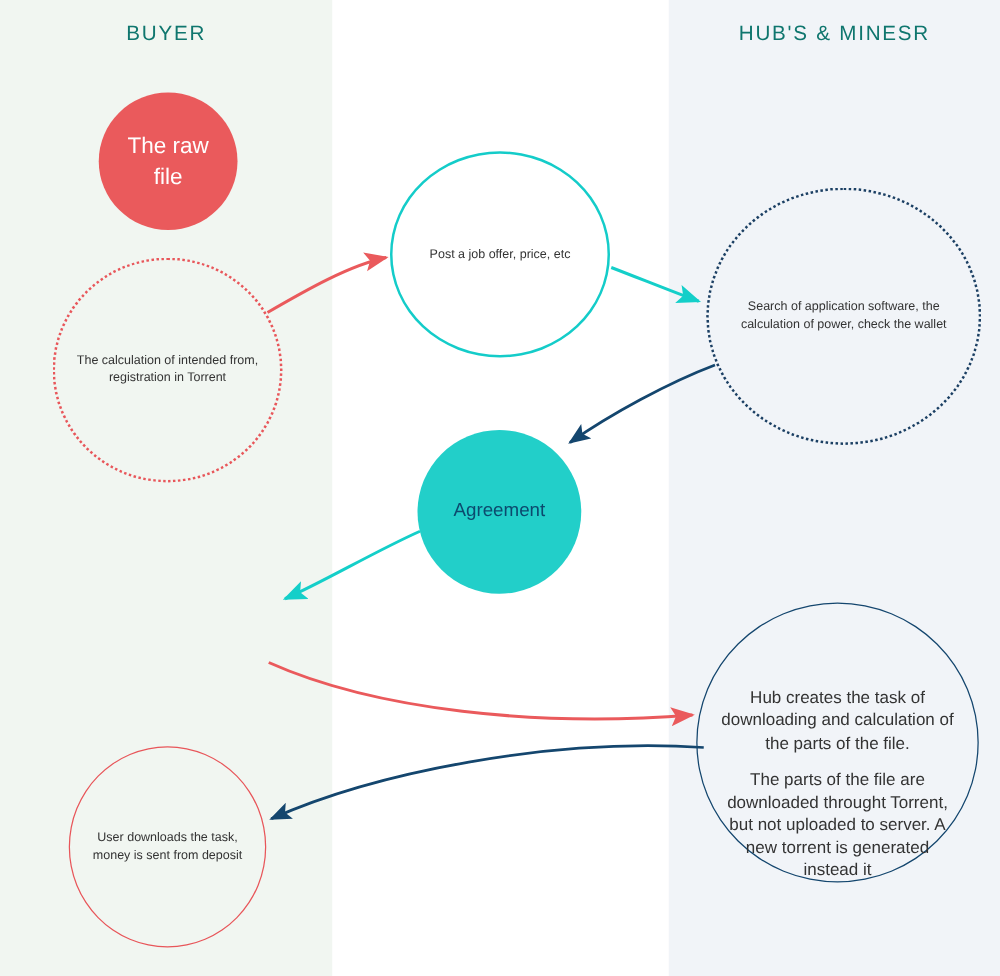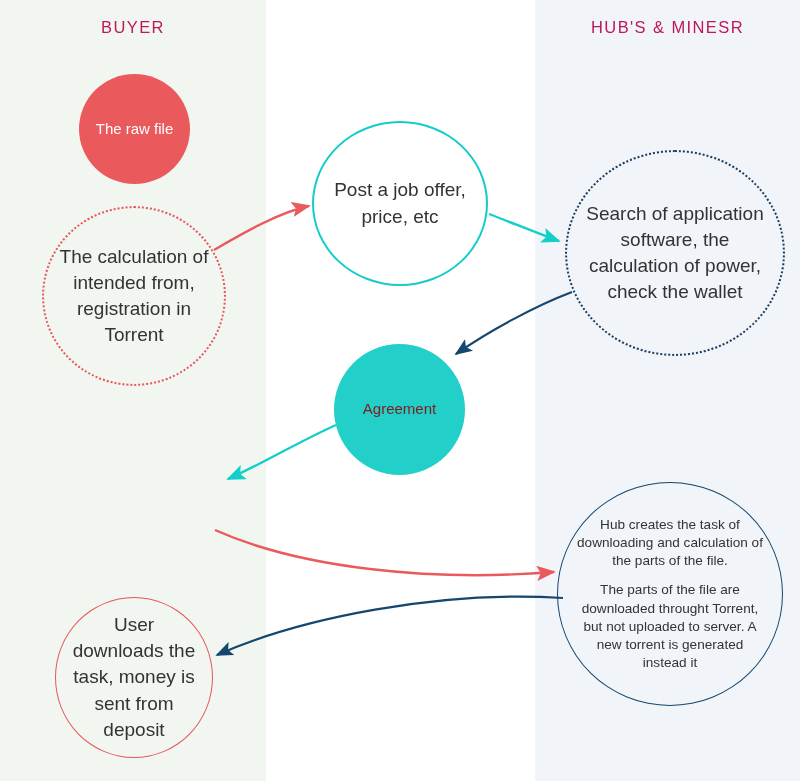--- a/index.html
+++ b/index.html
@@ -25,21 +25,21 @@
   .band-p2p     { left: 266px; width: 269px; background: #ffffff; }
   .band-hub     { left: 535px; width: 265px; background: #f1f4f8; }
 
   
   .col-title {
     position: absolute;
     top: 18px;
     text-align: center;
     font-size: 16.5px;
     letter-spacing: 1.4px;
-    color: #be185d;
+    color: #0f766e;
     font-family: "Liberation Sans", sans-serif;
   }
   .title-buyer { left: 0px;   width: 266px; }
   .title-p2p   { left: 266px; width: 269px; }
   .title-hub   { left: 535px; width: 265px; }
 
   
   #arrows {
     position: absolute;
     left: 0;
@@ -52,40 +52,40 @@
   
   .node {
     position: absolute;
     border-radius: 50%;
     box-sizing: border-box;
     display: flex;
     align-items: center;
     justify-content: center;
     text-align: center;
     color: #333333;
-    font-size: 19px;
+    font-size: 10px;
     line-height: 1.38;
   }
   .node .label { display: block; padding: 0 10px; }
 
   .filled-red {
     background: #ea5a5c;
     color: #ffffff;
     border: none;
-    font-size: 15px;
+    font-size: 18px;
   }
   .filled-teal {
     background: #22cfc9;
-    color: #7f1d1d;
+    color: #0c4a6e;
     border: none;
     font-size: 15px;
   }
   .outline-teal { border: 2px solid #14ccc9; background: transparent; }
   .outline-red  { border: 1.6px solid #e8565a; background: transparent; }
-  .outline-navy { border: 1.8px solid #14466e; background: transparent; }
+  .outline-navy { border: 1.8px solid #14466e; background: transparent; align-items: flex-end; }
   .dotted-red   { border: 2.6px dotted #e8565a; background: transparent; }
   .dashed-red   { border: 2.4px dashed #e8565a; background: transparent; }
   .dotted-navy  { border: 2.6px dotted #1b3f63; background: transparent; }
 
   .node-raw-file  { left: 79px;  top: 74px;  width: 111px; height: 110px; }
   .node-calc      { left: 42px;  top: 206px; width: 184px; height: 180px; }
   .node-post-job  { left: 312px; top: 121px; width: 176px; height: 165px; }
   .node-search    { left: 565px; top: 150px; width: 220px; height: 206px; align-items: center; }
   .node-agreement { left: 334px; top: 344px; width: 131px; height: 131px; }
   .node-money     { left: 46px;  top: 411px; width: 177px; height: 175px; }

